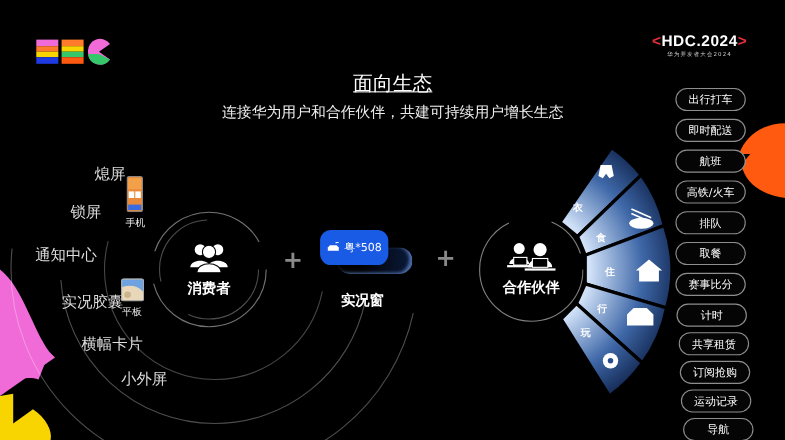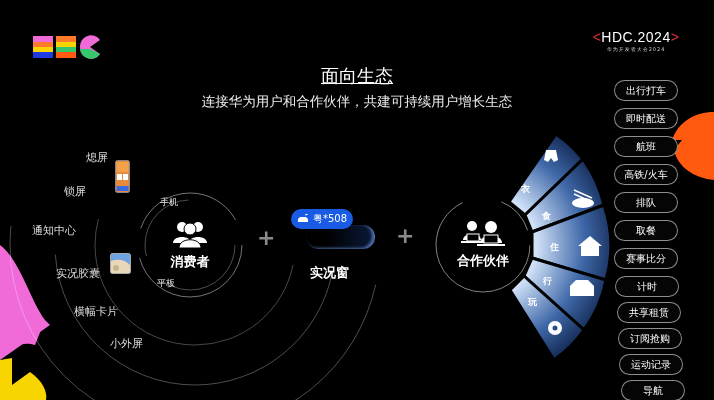--- a/index.html
+++ b/index.html
@@ -1,31 +1,31 @@
 <!DOCTYPE html>
 <html><head>
 <meta charset="utf-8">
 <style>
   html,body{margin:0;padding:0;background:#000;}
   body{width:714px;height:400px;overflow:hidden;position:relative;font-family:"DejaVu Sans","Liberation Sans",sans-serif;color:#fff;}
   .abs{position:absolute;}
   .logo{left:32px;top:32px;width:72px;height:28px;}
   .hdc-brand{left:586px;top:29px;width:100px;text-align:center;}
-  .hdc-brand .t{font-family:"Liberation Sans",sans-serif;font-weight:normal;font-size:14px;letter-spacing:0.5px;}
+  .hdc-brand .t{font-family:"Liberation Sans",sans-serif;font-weight:bold;font-size:14px;letter-spacing:0.5px;}
   .hdc-brand .t .br{color:#e0303a;}
   .hdc-brand .s{font-size:5px;color:#ccc;letter-spacing:1px;margin-top:1px;}
   .title{left:0;width:714px;top:64px;text-align:center;font-size:18px;text-decoration:underline;}
   .subtitle{left:0;width:714px;top:93px;text-align:center;font-size:13.5px;color:#eee;}
-  .small-label{font-size:11px;color:#ddd;white-space:nowrap;}
+  .small-label{font-size:14px;color:#ddd;white-space:nowrap;}
   .circle-center{display:flex;flex-direction:column;align-items:center;justify-content:center;text-align:left;}
   .circle-center .lbl{font-size:13px;font-weight:bold;margin-top:4px;}
   .plus{font-size:22px;color:#8a8a8a;font-weight:bold;}
   .pill{position:absolute;height:21px;border:1px solid rgba(255,255,255,0.55);border-radius:11px;font-size:10px;color:#fff;display:flex;align-items:center;justify-content:center;box-sizing:border-box;background:#050505;margin-top:16px;}
-  .device-label{font-size:9px;color:#eee;margin-left:46px;}
-  .badge{left:291px;top:209px;width:62px;height:20px;border-radius:10px;background:#1a5be6;display:flex;align-items:center;justify-content:center;font-size:10px;color:#fff;gap:3px;}
+  .device-label{font-size:9px;color:#eee;}
+  .badge{left:291px;top:209px;width:62px;height:32px;border-radius:10px;background:#1a5be6;display:flex;align-items:center;justify-content:center;font-size:10px;color:#fff;gap:3px;}
   .glow-box{left:306px;top:225px;width:68px;height:24px;border-radius:12px;background:linear-gradient(90deg,#000 30%,#0b1a3a 100%);box-shadow:inset -2px -1px 3px rgba(120,170,255,0.6);border-right:1px solid rgba(140,180,255,0.6);}
   .fan-label{font-size:9px;color:#fff;font-weight:bold;}
 </style>
 </head>
 <body>
 
 <svg class="abs" style="left:0;top:0" width="714" height="400">
 
   <path d="M0,245 C20,260 30,300 45,320 L35,345 C20,340 10,350 0,355 Z" fill="#f06ad8"></path>
   <path d="M0,330 L45,320 L50,325 L0,360 Z" fill="#f06ad8"></path>

